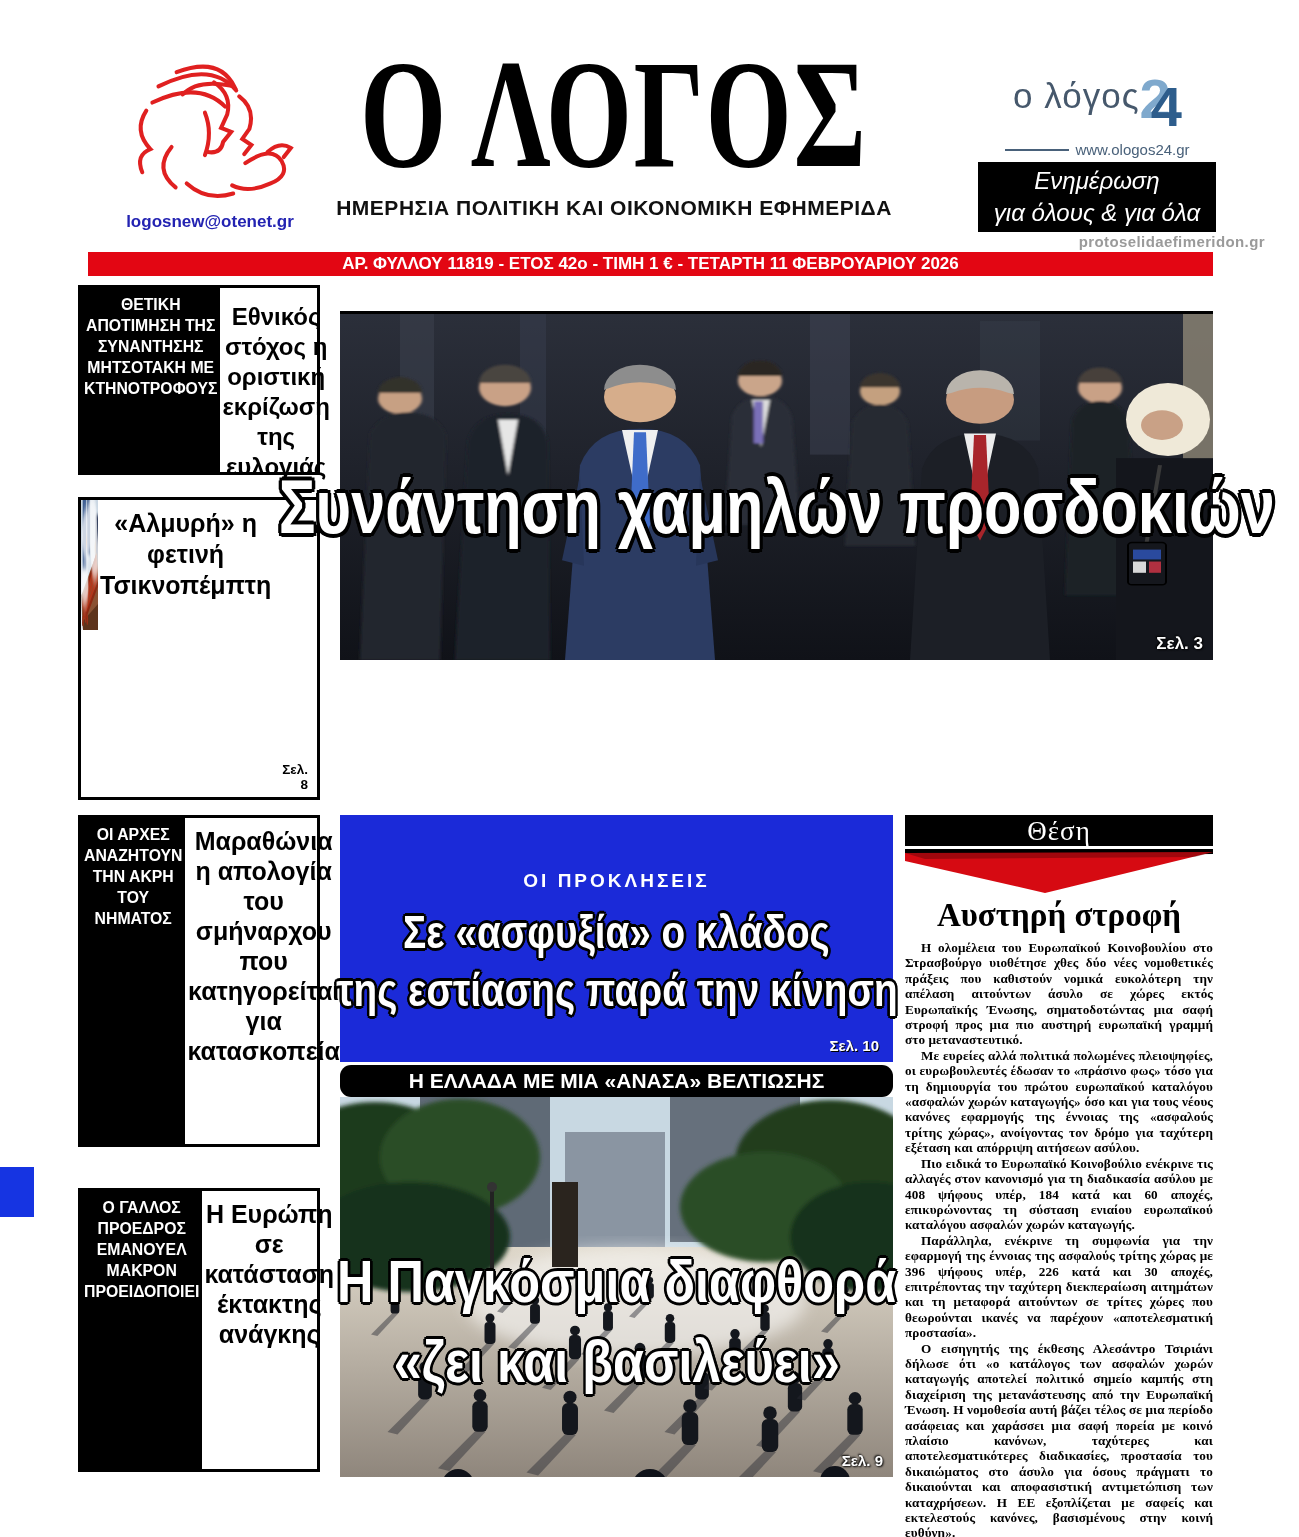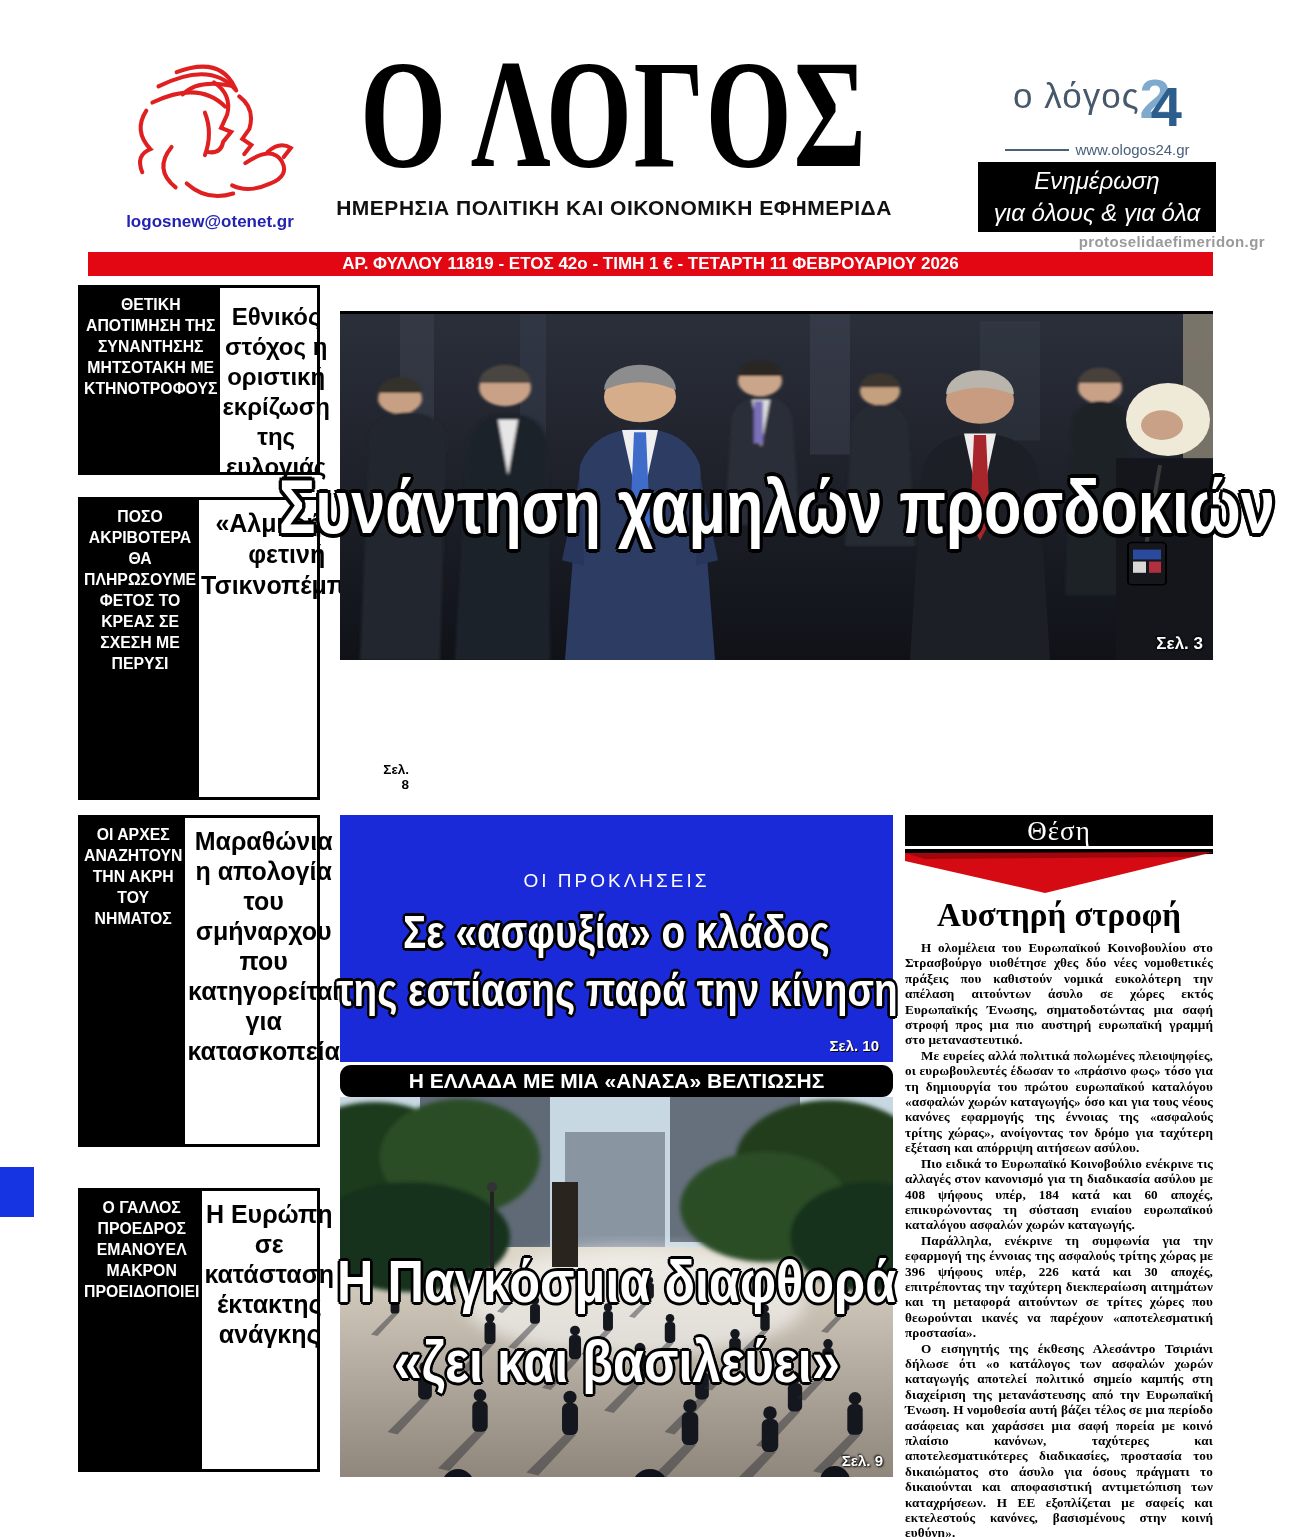--- a/index.html
+++ b/index.html
@@ -59,21 +59,21 @@
   .o-big span { font-size:72px; transform:scale(0.85,1.05);
     text-shadow:-3px -3px 0 #000,3px -3px 0 #000,-3px 3px 0 #000,3px 3px 0 #000,
                 -4px 0 0 #000,4px 0 0 #000,0 -4px 0 #000,0 4px 0 #000; }
   .main-l1 { top:152px; } .main-l2 { top:282px; }
   .photo-pg { position:absolute; right:10px; bottom:6px; color:#fff; font-weight:bold; font-size:17px;
               text-shadow:1px 1px 2px #000,-1px -1px 2px #000; }
 
   
   .blue-box { position:absolute; left:340px; top:815px; width:553px; height:247px; background:#1b2ad8; }
   .blue-box .bk { position:absolute; top:55px; width:100%; text-align:center; color:#fff;
-                  font-weight:normal; font-size:19px; letter-spacing:3px; }
+                  font-weight:bold; font-size:19px; letter-spacing:3px; }
   .o-mid span { font-size:44px; transform:scale(0.88,1.05);
     text-shadow:-2px -2px 0 #000,2px -2px 0 #000,-2px 2px 0 #000,2px 2px 0 #000,
                 -3px 0 0 #000,3px 0 0 #000,0 -3px 0 #000,0 3px 0 #000; }
   .bb-l1 { top:92px; } .bb-l2 { top:150px; }
   .blue-box .pg { position:absolute; right:14px; bottom:8px; color:#fff; font-weight:bold; font-size:15px;
                   text-shadow:1px 1px 0 #000; }
 
   
   .street-kicker { position:absolute; left:340px; top:1065px; width:553px; height:32px; background:#000;
                    color:#fff; font-weight:bold; font-size:21px; text-align:center; line-height:32px;border-radius:11px; }
@@ -138,21 +138,20 @@
 
   <div class="issue-bar">ΑΡ. ΦΥΛΛΟΥ 11819 - ΕΤΟΣ 42ο - ΤΙΜΗ 1 € - ΤΕΤΑΡΤΗ 11 ΦΕΒΡΟΥΑΡΙΟΥ 2026</div>
 
   <div class="story" id="story1">
     <div class="kicker">ΘΕΤΙΚΗ ΑΠΟΤΙΜΗΣΗ ΤΗΣ ΣΥΝΑΝΤΗΣΗΣ ΜΗΤΣΟΤΑΚΗ ΜΕ ΚΤΗΝΟΤΡΟΦΟΥΣ</div>
     <div class="hl">Εθνικός στόχος η οριστική εκρίζωση της ευλογιάς</div>
     <div class="pg">Σελ. 3</div>
   </div>
 
   <div class="story" id="story2">
-    <div class="kicker">ΠΟΣΟ ΑΚΡΙΒΟΤΕΡΑ ΘΑ ΠΛΗΡΩΣΟΥΜΕ ΦΕΤΟΣ ΤΟ ΚΡΕΑΣ ΣΕ ΣΧΕΣΗ ΜΕ ΠΕΡΥΣΙ</div>
     <svg class="photo" viewBox="0 0 250 130" width="248" height="130" preserveAspectRatio="none">
       <defs>
         <linearGradient id="gbg" x1="0" y1="0" x2="0" y2="1">
           <stop offset="0" stop-color="#c9d6e2"></stop>
             <stop offset="1" stop-color="#e9edf2"></stop>
         </linearGradient>
         <filter id="b2">
             <feGaussianBlur stdDeviation="2"></feGaussianBlur>
           </filter>
         <filter id="b6">

